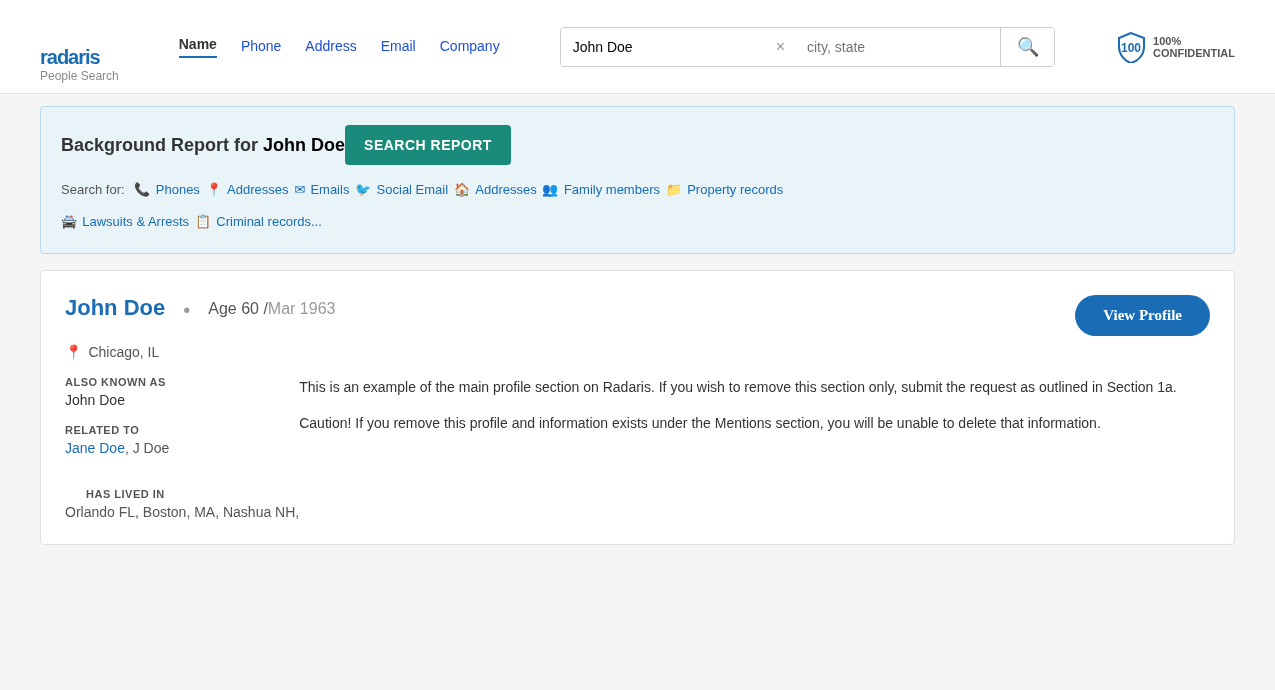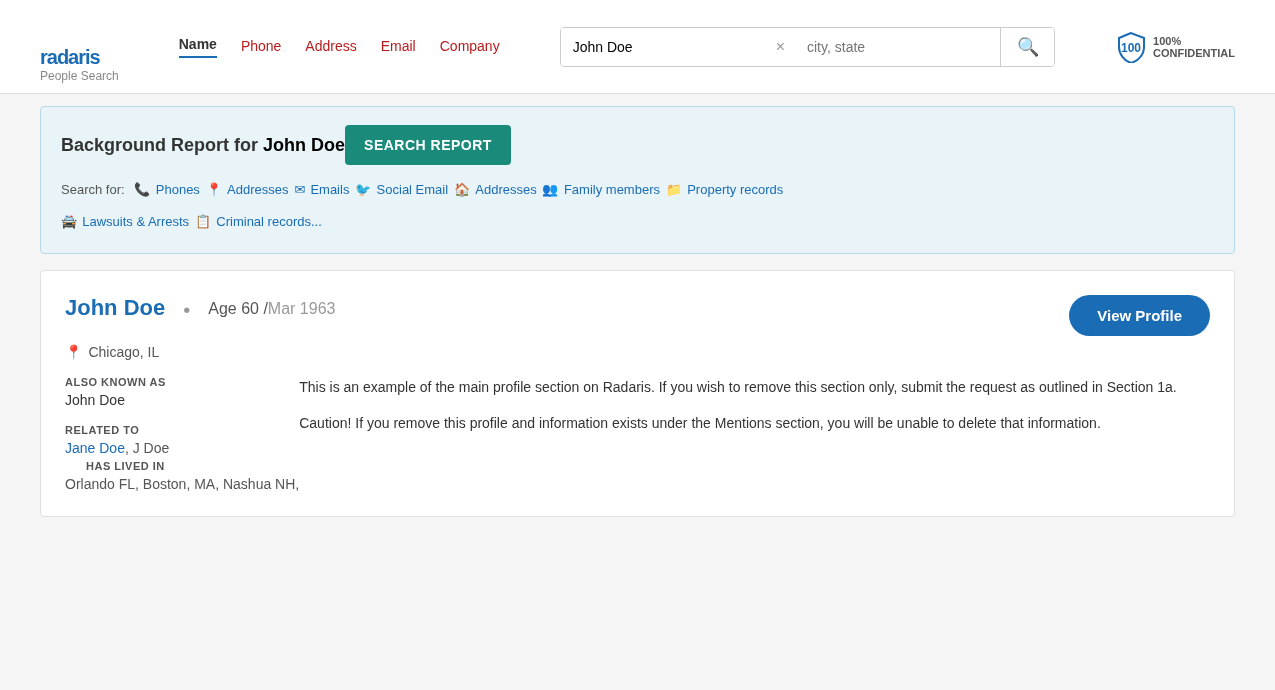--- a/index.html
+++ b/index.html
@@ -11,21 +11,21 @@
       border-bottom: 1px solid #e0e0e0;
       padding: 10px 40px;
       display: flex;
       align-items: center;
       gap: 60px;
     }
     .logo-wrap { display: flex; flex-direction: column; }
     .logo-text { color: #1a6cb5; font-size: 20px; font-weight: 700; letter-spacing: -1px; margin-top: 36px; }
     .logo-sub { color: #888; font-size: 12px; text-align: center; }
     .nav-links { display: flex; gap: 24px; align-items: flex-end; }
-    .nav-link { color: #b91c1c; text-decoration: none; font-size: 14px; padding-bottom: 4px; }
+    .nav-link { color: #1d4ed8; text-decoration: none; font-size: 14px; padding-bottom: 4px; }
     .nav-link.active { border-bottom: 2px solid #1a6cb5; font-weight: 600; color: #333; }
     .search-bar { display: flex; flex: 1; max-width: 740px; border: 1px solid #ccc; border-radius: 4px; overflow: hidden; }
     .search-name { flex: 1; padding: 8px 12px; border: none; outline: none; font-size: 14px; }
     .search-divider { width: 1px; background: #ccc; }
     .search-clear { padding: 8px 10px; cursor: pointer; color: #999; font-size: 16px; background: #fff; border: none; }
     .search-city { flex: 1; padding: 8px 12px; border: none; outline: none; font-size: 14px; color: #999; }
     .search-btn { background: #fff; border: none; border-left: 1px solid #ccc; padding: 8px 16px; cursor: pointer; font-size: 18px; color: #555; }
     .confidential { display: flex; align-items: center; gap: 6px; color: #555; font-size: 12px; font-weight: 700; margin-left: auto; }
     .shield-icon { width: 32px; height: 32px; }
 
@@ -73,20 +73,21 @@
     .view-profile-btn {
       margin-left: auto;
       background: #1a6cb5;
       color: #fff;
       border: none;
       border-radius: 24px;
       padding: 12px 28px;
       font-size: 15px;
       font-weight: 600;
       cursor: pointer;
+      font-family: Liberation Serif, serif;
     }
     .profile-location { display: flex; align-items: center; gap: 6px; color: #555; font-size: 14px; margin-bottom: 16px; }
     .location-icon { color: #888; font-size: 14px; }
     .profile-body { display: flex; }
     .profile-left { min-width: 180px; }
     .profile-right { flex: 1; }
     .section-label { font-size: 11px; font-weight: 700; color: #555; text-transform: uppercase; letter-spacing: 0.5px; margin-bottom: 4px; margin-top: 14px; }
     .section-label:first-child { margin-top: 0; }
     .section-value { font-size: 14px; color: #333; margin-bottom: 2px; }
     .related-link { color: #1a6cb5; text-decoration: none; }
@@ -202,21 +203,21 @@
   <div class="profile-body">
     <div class="profile-left">
       <div class="section-label">ALSO KNOWN AS</div>
       <div class="section-value">John Doe</div>
 
       <div class="section-label" style="margin-top:16px;">RELATED TO</div>
       <div class="related-text">
         <a class="related-link" href="#">Jane Doe</a><span>, J Doe</span>
       </div>
 
-      <div class="section-label" style="margin-top:4px;padding-left:21px;">HAS LIVED IN</div>
+      <div class="section-label" style="margin-top:32px;padding-left:21px;">HAS LIVED IN</div>
       <div class="has-lived">Orlando FL, Boston, MA, Nashua NH,</div>
     </div>
 
     <div class="profile-right">
       <p class="notice-text">This is an example of the main profile section on Radaris. If you wish to remove this section only, submit the request as outlined in Section 1a.</p>
       <p class="notice-text">Caution! If you remove this profile and information exists under the Mentions section, you will be unable to delete that information.</p>
     </div>
   </div>
 </div>
 

